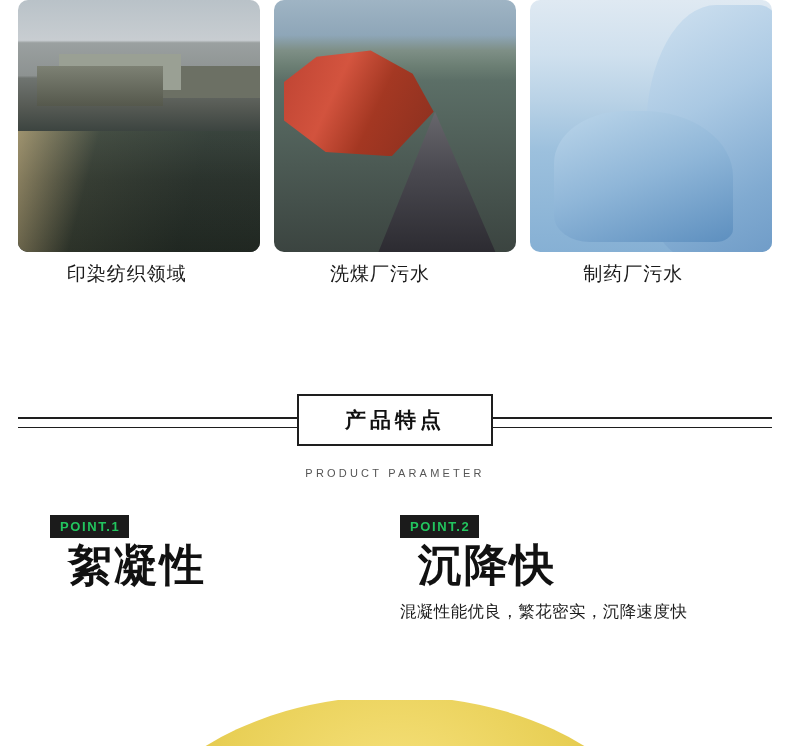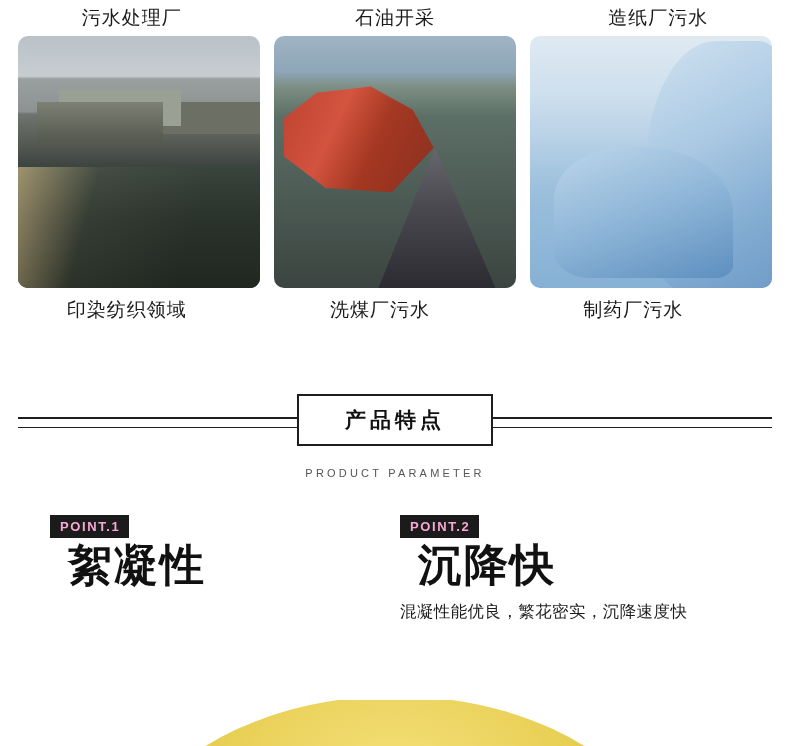--- a/index.html
+++ b/index.html
@@ -186,21 +186,21 @@
   .point {
     position: absolute;
     width: 340px;
   }
   .point-left { left: 50px; text-align: left; }
   .point-right { right: 50px; text-align: left; }
 
   .point-tag {
     display: inline-block;
     background: #1b1b1b;
-    color: #f9a8d4;
+    color: #22c55e;
     font-size: 13px;
     font-weight: bold;
     letter-spacing: 1.6px;
     padding: 4px 9px 4px 10px;
     font-family: "Liberation Sans", sans-serif;
   }
   .point-heading {
     font-size: 44px;
     font-weight: bold;
     color: #111;
@@ -237,25 +237,20 @@
     background: radial-gradient(ellipse at 50% 30%, #f7e27e 0%, #e8cf55 45%, #d8b93a 75%, #caa92e 100%);
   }
 </style>
 </head>
 <body>
 
 <div class="page">
 
   <div class="gallery">
 
-    <div class="gallery-row-labels-top">
-      <div class="cell-label">污水处理厂</div>
-      <div class="cell-label">石油开采</div>
-      <div class="cell-label">造纸厂污水</div>
-    </div>
 
     <div class="gallery-images">
       <div class="photo photo-1"></div>
       <div class="photo photo-2"></div>
       <div class="photo photo-3"></div>
     </div>
 
     <div class="gallery-row-labels-bottom">
       <div class="cell-label">印染纺织领域</div>
       <div class="cell-label">洗煤厂污水</div>

